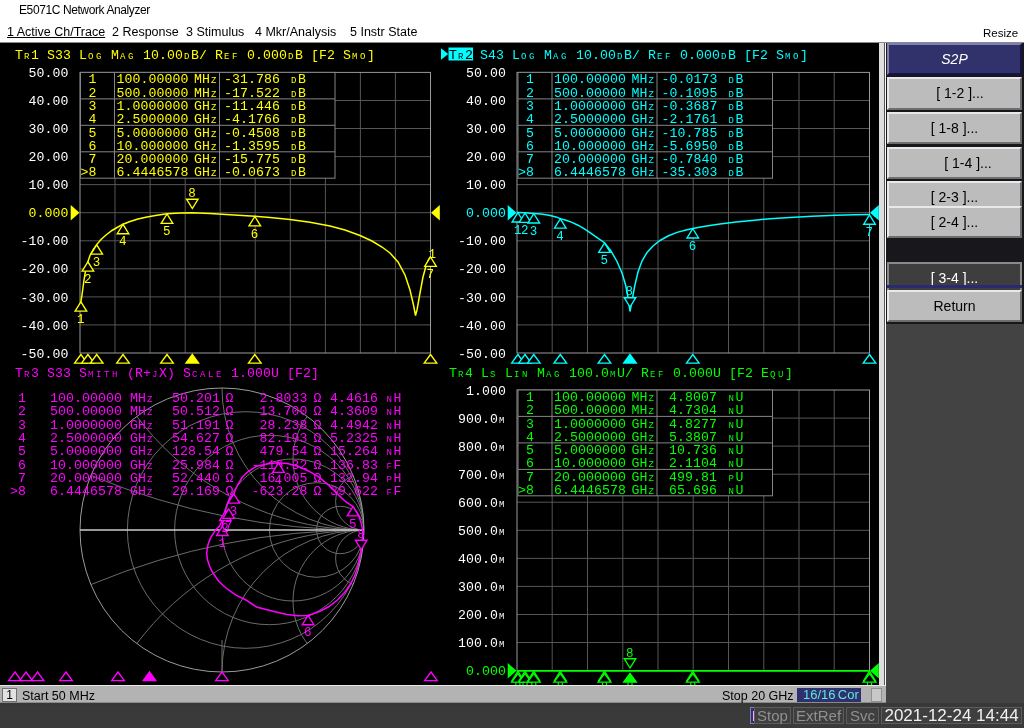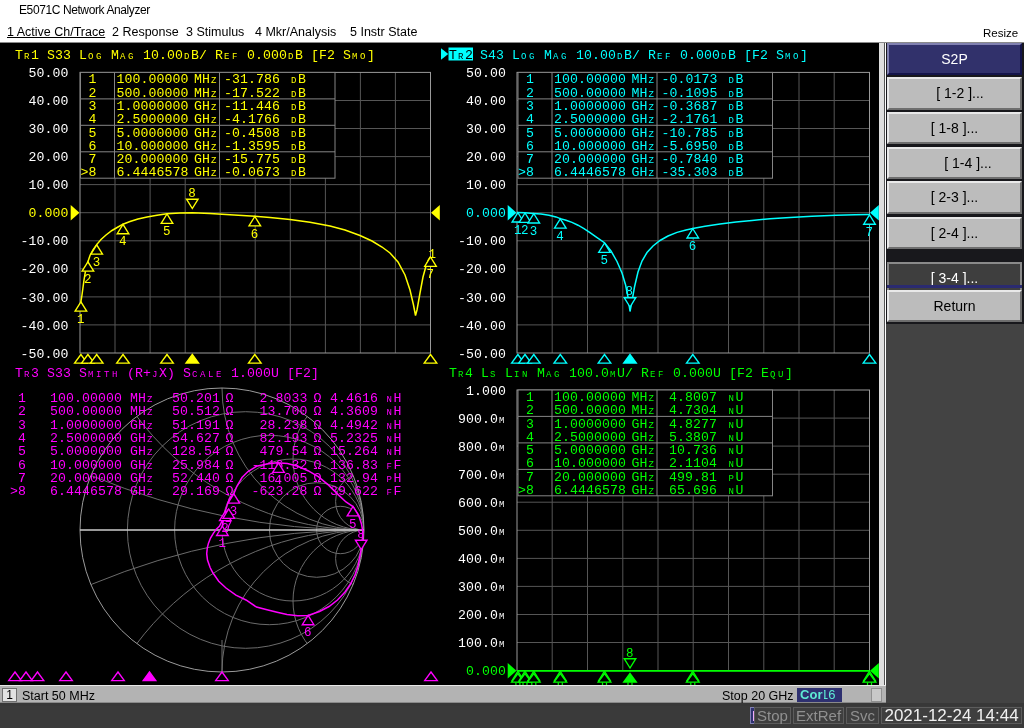--- a/index.html
+++ b/index.html
@@ -3,21 +3,21 @@
 <style>
 *{margin:0;padding:0;box-sizing:border-box;}
 html,body{width:1024px;height:728px;overflow:hidden;background:#fff;
   font-family:"Liberation Sans",sans-serif;}
 .abs{position:absolute;}
 .btn{position:absolute;left:887px;width:135px;height:32.4px;background:#bcbcbc;
   border-top:2px solid #e9e9e9;border-left:2px solid #e9e9e9;
   border-bottom:2px solid #6e6e6e;border-right:2px solid #6e6e6e;
   color:#000;font-size:14px;text-align:center;line-height:28px;}
 .nv{background:#31316b;color:#fff;border-top:2px solid #8080b0;border-left:2px solid #8080b0;
-  border-bottom:2px solid #14144a;border-right:2px solid #14144a;}
+  border-bottom:2px solid #14144a;border-right:2px solid #14144a;font-style:italic;}
 .sel{background:#3e3e3e;color:#fff;border:2px solid #8a8a8a;}
 .sb{position:absolute;top:687.5px;height:14.5px;background:#2e3070;color:#5eead4;
   font-size:13px;text-align:center;line-height:14px;}
 .bb{position:absolute;top:706.5px;height:17.5px;background:#3f3f3f;
   border:1px solid #5c5c5c;color:#909090;font-size:15px;text-align:center;line-height:16px;}
 </style></head>
 <body>
 
 <div class="abs" style="left:3px;top:2.5px;font-size:12px;letter-spacing:-0.4px;color:#000;margin-left:16px;">E5071C Network Analyzer</div>
 <div class="abs" style="left:7px;top:25px;font-size:12.5px;text-decoration:underline;">1 Active Ch/Trace</div>
@@ -403,32 +403,32 @@
 <text x="626.0" y="656.5" fill="#00ff00" font-size="12.5">8</text>
 <path d="M630.0 673.5l-6.3 8.6h12.6z" fill="#00ff00" stroke="#00ff00" stroke-width="1.35"></path>
 <path d="M515.9 682.5v3M519.9 682.5v3M523.0 682.5v3M527.0 682.5v3M531.8 682.5v3M535.8 682.5v3M558.3 682.5v3M562.3 682.5v3M602.5 682.5v3M606.5 682.5v3M690.8 682.5v3M694.8 682.5v3M867.5 682.5v3M871.5 682.5v3M628.0 682.5v3M632.0 682.5v3" stroke="#00ff00" stroke-width="1.2" fill="none"></path>
 </svg>
 
 <div class="btn nv" style="top:42.6px;">S2P</div>
 <div class="btn" style="top:77.3px;padding-left:11px;">[ 1-2 ]...</div>
 <div class="btn" style="top:112px;">[ 1-8 ]...</div>
 <div class="btn" style="top:146.7px;padding-left:27px;">[ 1-4 ]...</div>
 <div class="btn" style="top:181.4px;">[ 2-3 ]...</div>
-<div class="btn" style="top:217px;">[ 2-4 ]...</div>
+<div class="btn" style="top:206px;">[ 2-4 ]...</div>
 <div class="btn sel" style="top:262px;">[ 3-4 ]...</div>
 <div class="abs" style="left:887px;top:285.2px;width:135px;height:2.5px;background:#2a2a70;"></div>
 <div class="btn" style="top:289.5px;">Return</div>
 
 <div class="abs" style="left:0;top:684.5px;width:885.5px;height:18.5px;background:#b3b3b3;border-top:1px solid #e8e8e8;border-bottom:1px solid #8a8a8a;"></div>
 <div class="abs" style="left:2px;top:687.5px;width:15px;height:14px;background:#e2e2e2;border:1px solid #707070;font-size:12px;text-align:center;line-height:13px;">1</div>
 <div class="abs" style="left:22px;top:688.5px;font-size:12.5px;">Start 50 MHz</div>
 <div class="abs" style="left:375px;top:688px;font-size:13.5px;margin-top:40px;">IFBW 70 kHz</div>
 <div class="abs" style="left:722px;top:688.5px;font-size:12.5px;">Stop 20 GHz</div>
 <div class="sb" style="left:796.5px;width:45.5px;">16/16</div>
-<div class="sb" style="left:799px;width:24.5px;font-weight:bold;">Cor</div>
+<div class="sb" style="left:836px;width:24.5px;">Cor</div>
 <div class="abs" style="left:870.5px;top:687.5px;width:11.5px;height:14.5px;background:#c8c8c8;border:1px solid #909090;"></div>
 <div class="abs" style="left:0;top:703px;width:1024px;height:3px;background:#383838;"></div>
 
 <div class="abs" style="left:0;top:706px;width:1024px;height:22px;background:#3a3a3a;"></div>
 <div class="bb" style="left:706.3px;width:34px;background:#2e3070;color:#f0abfc;border-color:#8080b0;margin-left:44px;">Hold</div>
 <div class="bb" style="left:753.9px;width:37.2px;">Stop</div>
 <div class="bb" style="left:793.1px;width:50.9px;">ExtRef</div>
 <div class="bb" style="left:845.9px;width:33.3px;">Svc</div>
 <div class="bb" style="left:881.1px;width:140.9px;color:#f0f0f0;font-size:17px;">2021-12-24 14:44</div>
 </body></html>

